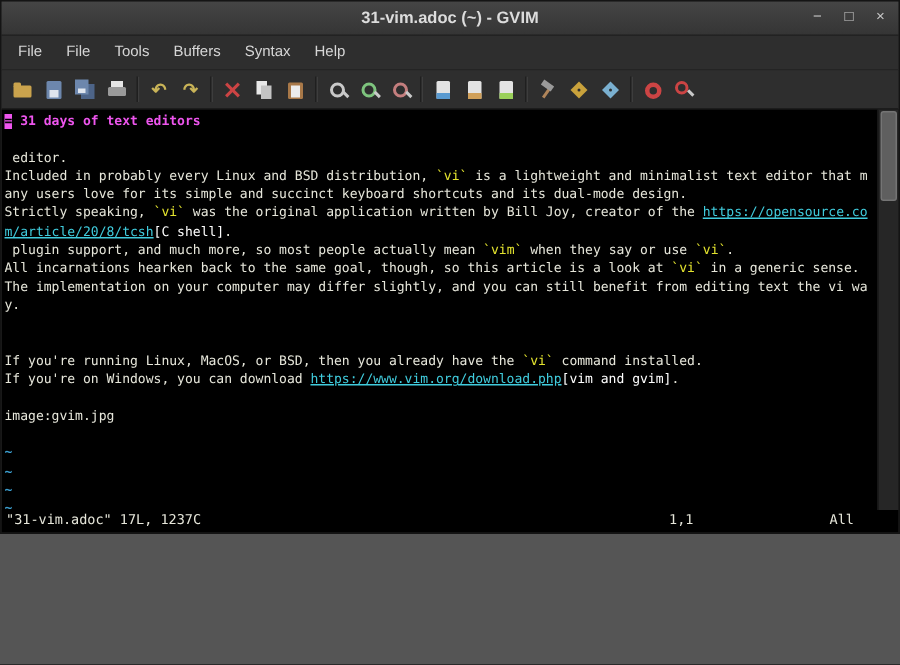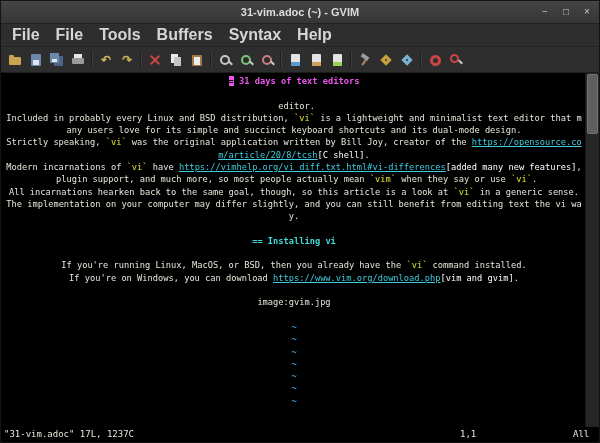--- a/index.html
+++ b/index.html
@@ -1,36 +1,36 @@
 <!DOCTYPE html>
 <html style="--normal: #e6e6da; --code: #e2e22e; --url: #40ccdd; --macro: #ffffff; --heading1: #ee55ee; --heading2: #44d7d7; --nontext: #3c9fd0; --cursor_bg: #ee55ee; --editor_bg: #000000; --chrome_bg: #2e2e2e; --titlebar_bg: #3b3b3b;"><head>
 <meta charset="utf-8">
 <style>
   html,body{margin:0;padding:0;background:#555;}
   #app{
-    width:600px;height:443px;box-sizing:border-box;
+    width:600px;height:356px;box-sizing:border-box;
     border:1px solid #141414;background:var(--chrome_bg);
     display:flex;flex-direction:column;overflow:hidden;
     font-family:"Liberation Sans", sans-serif;
   }
   
   .titlebar{
     height:22px;flex:0 0 22px;background:var(--titlebar_bg);
     background:linear-gradient(#454545,#353535);
     position:relative;display:flex;align-items:center;justify-content:center;
     border-bottom:1px solid #222;
   }
   .titlebar .title{font-size:11px;font-weight:bold;color:#dcdcdc;}
   .win-controls{position:absolute;right:5px;top:0;height:22px;display:flex;align-items:center;gap:7px;}
   .win-btn{width:14px;height:14px;display:flex;align-items:center;justify-content:center;
     color:#c8c8c8;font-size:10px;line-height:14px;cursor:default;}
   
   .menubar{height:22px;flex:0 0 22px;background:#2e2e2e;display:flex;align-items:center;
     padding-left:3px;border-bottom:1px solid #242424;}
-  .menu-item{color:#d6d6d6;font-size:16px;padding:0 8px;line-height:22px;font-weight:bold;}
+  .menu-item{color:#d6d6d6;font-size:10px;padding:0 8px;line-height:22px;}
   
   .toolbar{height:25px;flex:0 0 25px;background:#2e2e2e;display:flex;align-items:center;
     padding-left:4px;border-bottom:1px solid #1c1c1c;gap:1px;}
   .tb-btn{width:20px;height:21px;display:flex;align-items:center;justify-content:center;border-radius:2px;}
   .tb-sep{width:1px;height:17px;background:#1f1f1f;border-right:1px solid #3d3d3d;margin:0 2px;}
   .ic{width:14px;height:14px;position:relative;display:block;font-size:12px;line-height:14px;text-align:center;}
   .ic::before,.ic::after{content:"";position:absolute;}
   .ic-open::before{left:1px;top:2px;width:5px;height:3px;background:#caa34d;border-radius:1px 1px 0 0;}
   .ic-open::after{left:1px;top:4px;width:12px;height:8px;background:#caa34d;border-radius:1px;}
   .ic-save::before{left:2px;top:1px;width:10px;height:12px;background:#6d87ad;border-radius:1px;}
@@ -59,40 +59,40 @@
   .ic-make::after{left:3px;top:2px;width:8px;height:4px;background:#9a9a9a;transform:rotate(35deg);}
   .ic-run-ctags::before{left:3px;top:3px;width:8px;height:8px;background:#c9a23c;transform:rotate(45deg);}
   .ic-run-ctags::after{left:6px;top:6px;width:2px;height:2px;background:#2e2e2e;border-radius:50%;}
   .ic-tag-jump::before{left:3px;top:3px;width:8px;height:8px;background:#7ab0d0;transform:rotate(45deg);}
   .ic-tag-jump::after{left:6px;top:6px;width:2px;height:2px;background:#2e2e2e;border-radius:50%;}
   .ic-help::before{left:2px;top:2px;width:5px;height:5px;border:3px solid #cc4444;border-radius:50%;}
   .ic-find-help::before{left:1px;top:1px;width:5px;height:5px;border:2px solid #cc4444;border-radius:50%;}
   .ic-find-help::after{left:9px;top:8px;width:5px;height:2px;background:#c9c9c9;transform:rotate(45deg);}
   
   .editor-wrap{flex:1;display:flex;flex-direction:column;background:var(--editor_bg);min-height:0;}
-  .editor-row{flex:1;display:flex;min-height:0;text-align:center;}
+  .editor-row{flex:1;display:flex;min-height:0;}
   .text-area{flex:1;padding:2px 0 0 2px;overflow:hidden;
     font-family:"DejaVu Sans Mono", monospace;font-size:8.7px;}
   .eline{height:12.3px;line-height:12.3px;white-space:pre;}
   .s-n {color:var(--normal);}
   .s-c {color:var(--code);}
   .s-u {color:var(--url);text-decoration:underline;}
   .s-m {color:var(--macro);font-weight:normal;}
   .s-h1{color:var(--heading1);font-weight:bold;}
   .s-h2{color:var(--heading2);font-weight:bold;}
   .s-nt{color:var(--nontext);font-weight:bold;}
   .s-cur{background:var(--cursor_bg);color:#000;font-weight:bold;}
   .scrollbar{flex:0 0 13px;background:#262626;border-left:1px solid #1a1a1a;position:relative;}
   .scroll-thumb{position:absolute;top:1px;left:1px;right:1px;height:58px;background:#5f5f5f;
     border:1px solid #747474;border-radius:2px;}
   .command-line{flex:0 0 15px;position:relative;background:var(--editor_bg);
     font-family:"DejaVu Sans Mono", monospace;font-size:9px;line-height:15px;color:var(--normal);}
   .cmd-file{position:absolute;left:3px;}
-  .cmd-ruler{position:absolute;left:459px;}
-  .cmd-scroll{position:absolute;left:572px;}
+  .cmd-ruler{position:absolute;left:445px;}
+  .cmd-scroll{position:absolute;left:552px;}
 </style>
 </head>
 <body>
 
 <div id="app">
 
   <div class="titlebar">
     <span class="title">31-vim.adoc (~) - GVIM</span>
     <div class="win-controls">
       <span class="win-btn">−</span>
@@ -182,27 +182,25 @@
   <div class="editor-wrap">
     <div class="editor-row">
       <div class="text-area">
           <div class="eline"><span class="s-cur">=</span><span class="s-h1"> 31 days of text editors</span></div>
           <div class="eline"></div>
           <div class="eline"><span class="s-n"> editor.</span></div>
           <div class="eline"><span class="s-n">Included in probably every Linux and BSD distribution, </span><span class="s-c">`vi`</span><span class="s-n"> is a lightweight and minimalist text editor that m</span></div>
           <div class="eline"><span class="s-n">any users love for its simple and succinct keyboard shortcuts and its dual-mode design.</span></div>
           <div class="eline"><span class="s-n">Strictly speaking, </span><span class="s-c">`vi`</span><span class="s-n"> was the original application written by Bill Joy, creator of the </span><span class="s-u">https://opensource.co</span></div>
           <div class="eline"><span class="s-u">m/article/20/8/tcsh</span><span class="s-m">[C shell]</span><span class="s-n">.</span></div>
-          <div class="eline"><span class="s-n">Modern incarnations of </span><span class="s-c">`vi`</span><span class="s-n"> have </span><span class="s-u">https://vimhelp.org/vi_diff.txt.html#vi-differences</span><span class="s-m">[added many new features]</span><span class="s-n">,</span></div>
           <div class="eline"><span class="s-n"> plugin support, and much more, so most people actually mean </span><span class="s-c">`vim`</span><span class="s-n"> when they say or use </span><span class="s-c">`vi`</span><span class="s-n">.</span></div>
           <div class="eline"><span class="s-n">All incarnations hearken back to the same goal, though, so this article is a look at </span><span class="s-c">`vi`</span><span class="s-n"> in a generic sense.</span></div>
           <div class="eline"><span class="s-n">The implementation on your computer may differ slightly, and you can still benefit from editing text the vi wa</span></div>
           <div class="eline"><span class="s-n">y.</span></div>
           <div class="eline"></div>
-          <div class="eline"><span class="s-h2">== Installing vi</span></div>
           <div class="eline"></div>
           <div class="eline"><span class="s-n">If you're running Linux, MacOS, or BSD, then you already have the </span><span class="s-c">`vi`</span><span class="s-n"> command installed.</span></div>
           <div class="eline"><span class="s-n">If you're on Windows, you can download </span><span class="s-u">https://www.vim.org/download.php</span><span class="s-m">[vim and gvim]</span><span class="s-n">.</span></div>
           <div class="eline"></div>
           <div class="eline"><span class="s-n">image:gvim.jpg</span></div>
           <div class="eline"></div>
           <div class="eline"><span class="s-nt">~</span></div>
           <div class="eline"><span class="s-nt">~</span></div>
           <div class="eline"><span class="s-nt">~</span></div>
           <div class="eline"><span class="s-nt">~</span></div>

